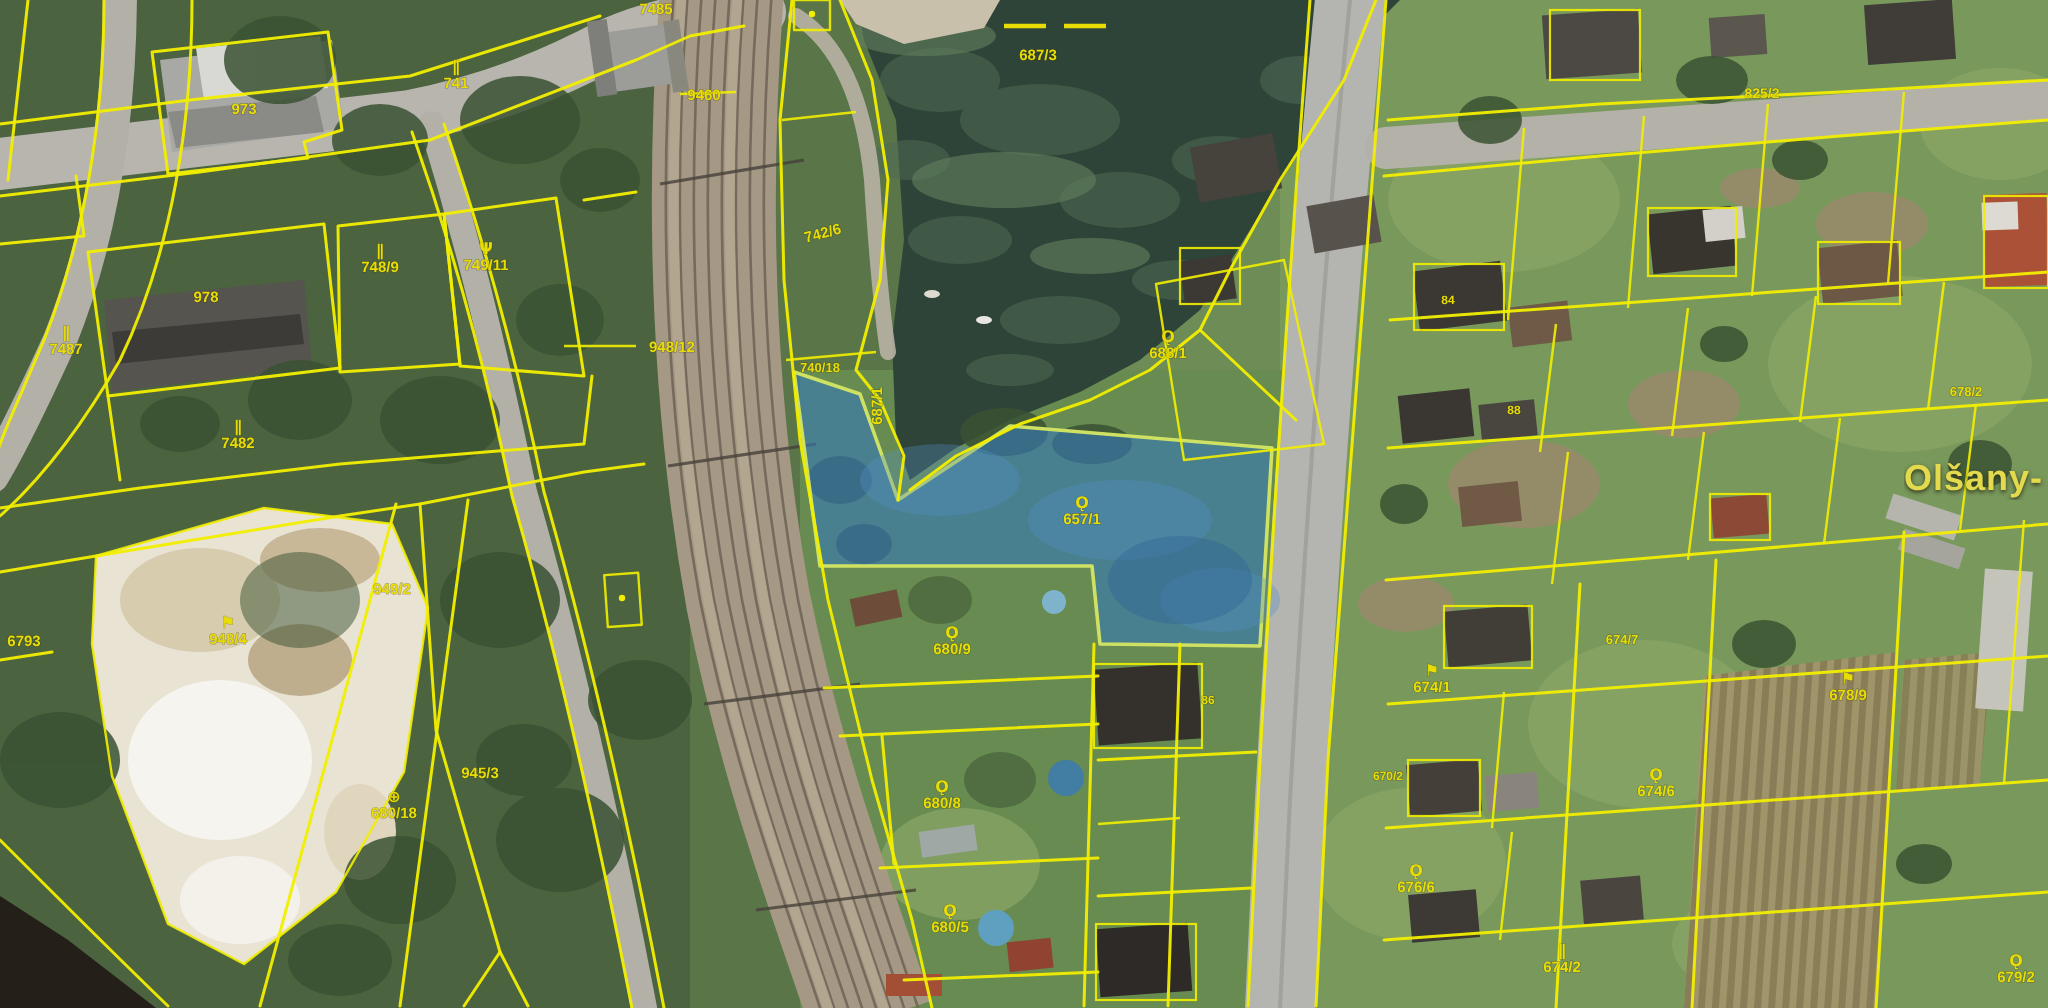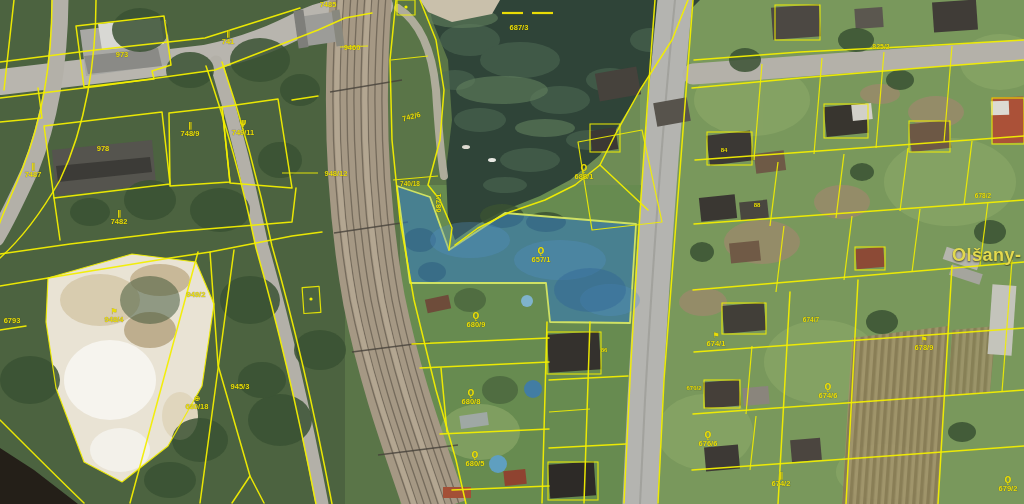--- a/index.html
+++ b/index.html
@@ -6,21 +6,21 @@
   #stage{position:relative;width:1024px;height:504px;overflow:hidden;
          font-family:"Liberation Sans",sans-serif;}
   #stage svg{position:absolute;left:0;top:0;display:block;}
   .pline{fill:none;stroke:#f2ee00;stroke-width:1.5;stroke-linejoin:round;stroke-linecap:round;opacity:.95;}
   .pline2{fill:none;stroke:#f2ee00;stroke-width:1.2;stroke-linejoin:round;opacity:.9;}
   .houseline{fill:none;stroke:#f2ee00;stroke-width:1.1;opacity:.9;}
   .lbl{fill:#e9dc05;font-family:"Liberation Sans",sans-serif;font-weight:bold;
        paint-order:stroke;stroke:rgba(40,40,0,0.35);stroke-width:.6px;}
   .sym{fill:#e9dc05;font-family:"DejaVu Sans",sans-serif;font-weight:bold;
        paint-order:stroke;stroke:rgba(40,40,0,0.3);stroke-width:.5px;}
-  #town-label{position:absolute;left:952px;top:245px;width:72px;overflow:hidden;
+  #town-label{position:absolute;left:952px;top:229px;width:72px;overflow:hidden;
       font-size:18px;font-weight:bold;color:#e3da4e;letter-spacing:.5px;
       text-shadow:0 1px 2px rgba(30,30,10,.8);white-space:nowrap;pointer-events:none;}
   .shadowline{stroke:#46413a;stroke-width:1.6;opacity:.8;}
 </style>
 </head>
 <body>
 
 <div id="stage">
 <svg width="1024" height="504" viewBox="0 0 1024 504">
   <defs>

